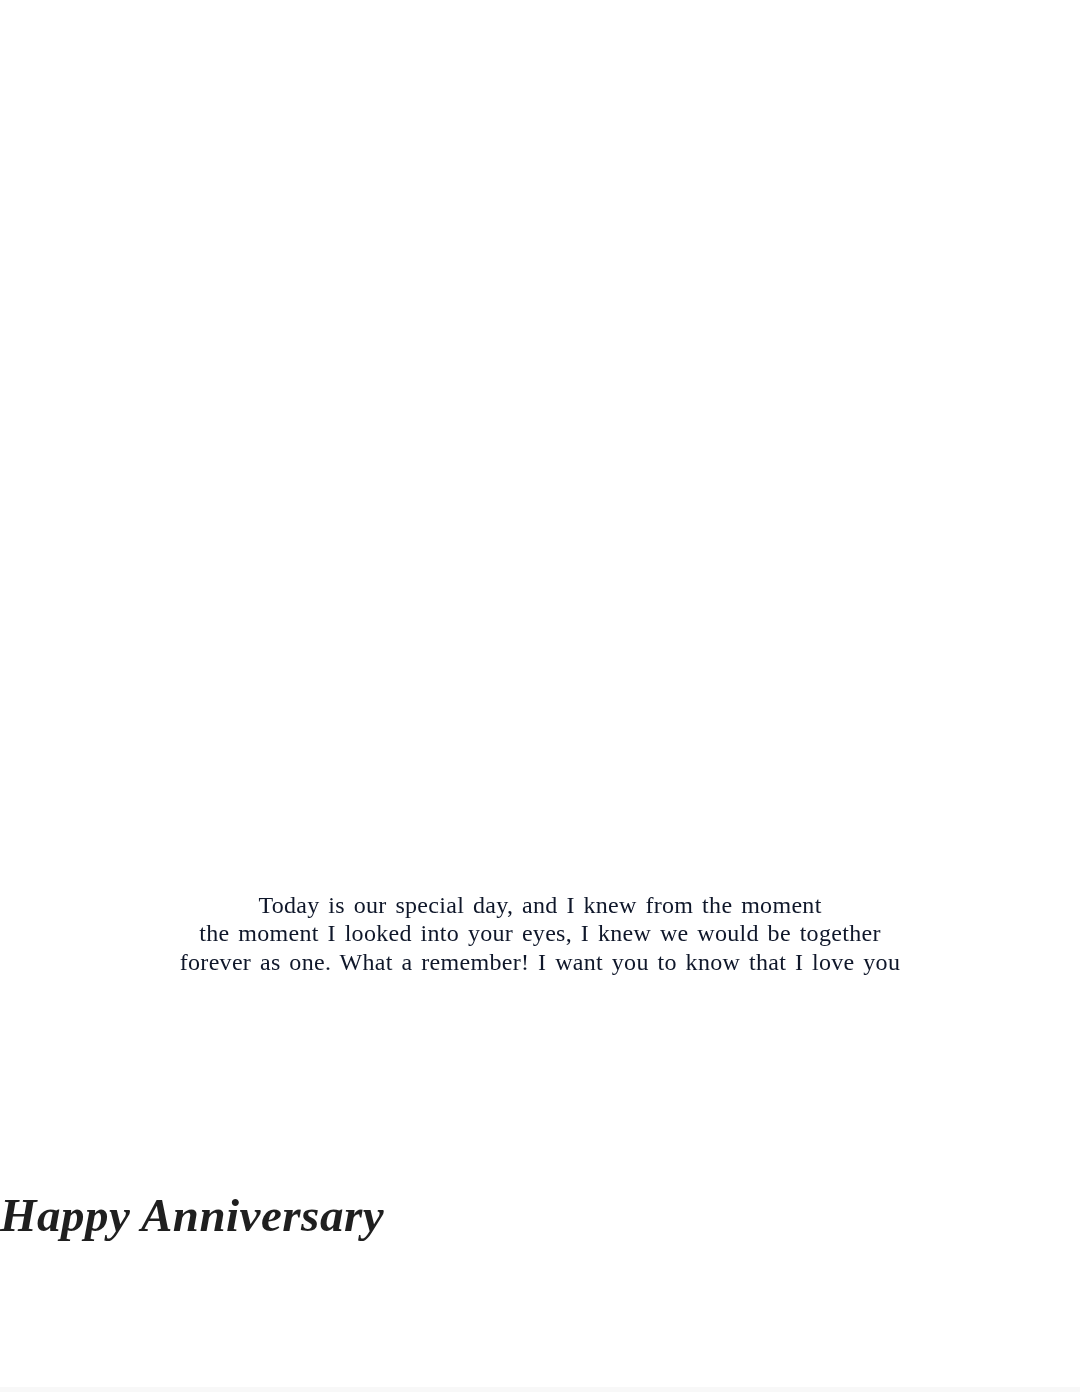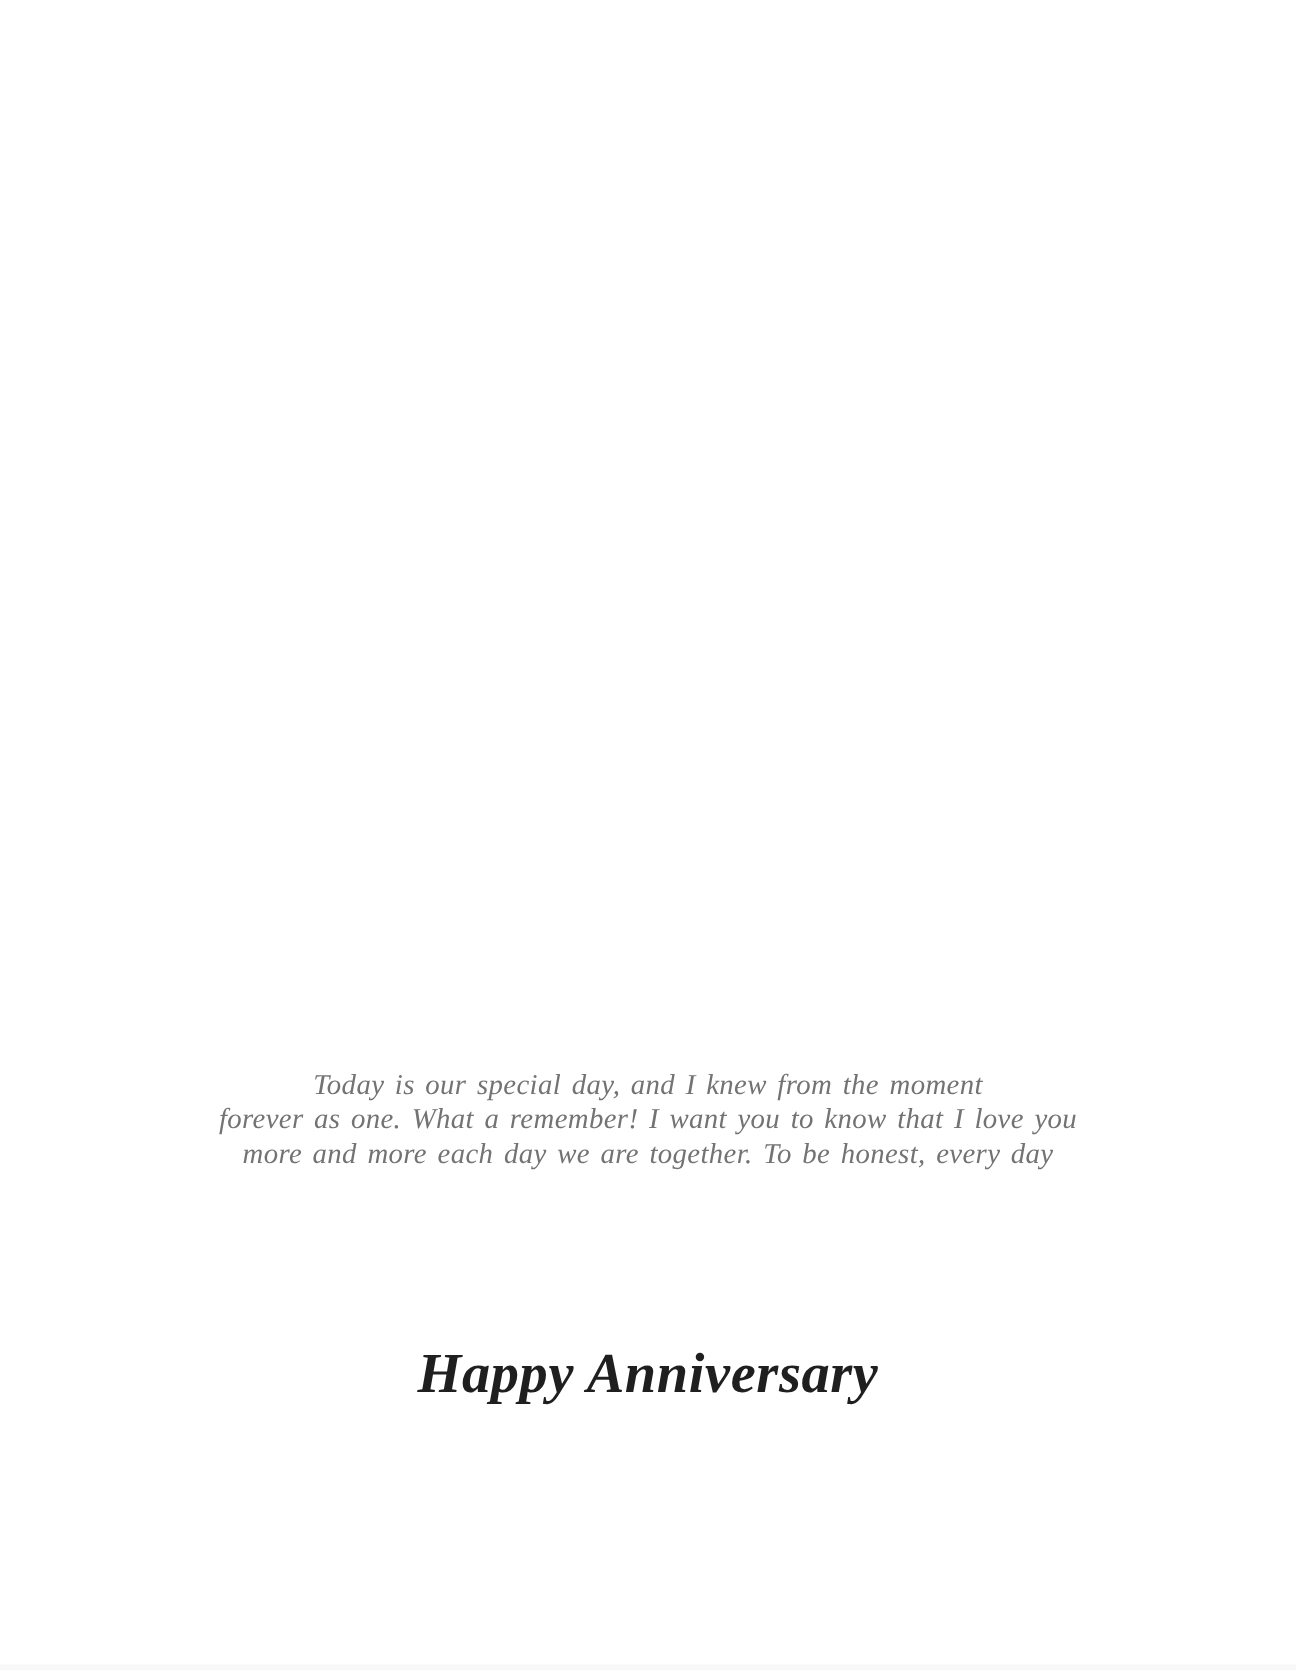--- a/index.html
+++ b/index.html
@@ -17,38 +17,37 @@
     overflow: hidden;
     margin: 0 auto;
   }
 
   .card-message {
     position: absolute;
     top: 891px;
     left: 0;
     right: 0;
     text-align: center;
-    color: #737373;
-    font-style: italic;
+    color: #0f172a;
     font-size: 24px;
     line-height: 28.4px;
     letter-spacing: 0.3px;
     word-spacing: 2.5px;
   }
 
   .card-message .line {
     white-space: nowrap;
   }
 
   .card-closing {
     position: absolute;
-    top: 1120px;
+    top: 1190px;
     left: 0;
     right: 0;
-    text-align: center;
+    text-align: left;
     color: #1f1f1f;
     font-style: italic;
     font-weight: bold;
     font-size: 47px;
     line-height: 1.1;
     letter-spacing: 0.5px;
   }
 
   .page-bottom-edge {
     position: absolute;
@@ -59,21 +58,21 @@
     background: #f8f8f8;
   }
 </style>
 </head>
 <body>
 
 <div class="page">
 
   <div class="card-message">
     <div class="line">Today is our special day, and I knew from the moment</div>
+    <div class="line">the moment I looked into your eyes, I knew we would be together</div>
     <div class="line">forever as one. What a remember! I want you to know that I love you</div>
-    <div class="line">more and more each day we are together. To be honest, every day</div>
   </div>
 
   <div class="card-closing">Happy Anniversary</div>
 
   <div class="page-bottom-edge"></div>
 
 </div>
 
 </body></html>

